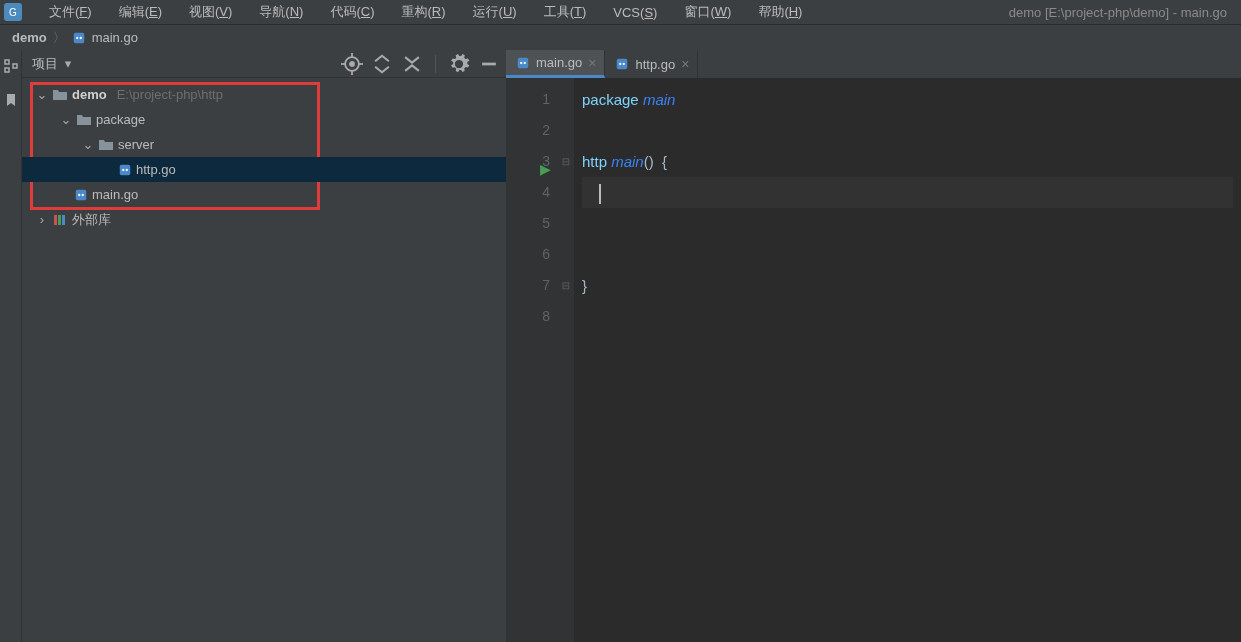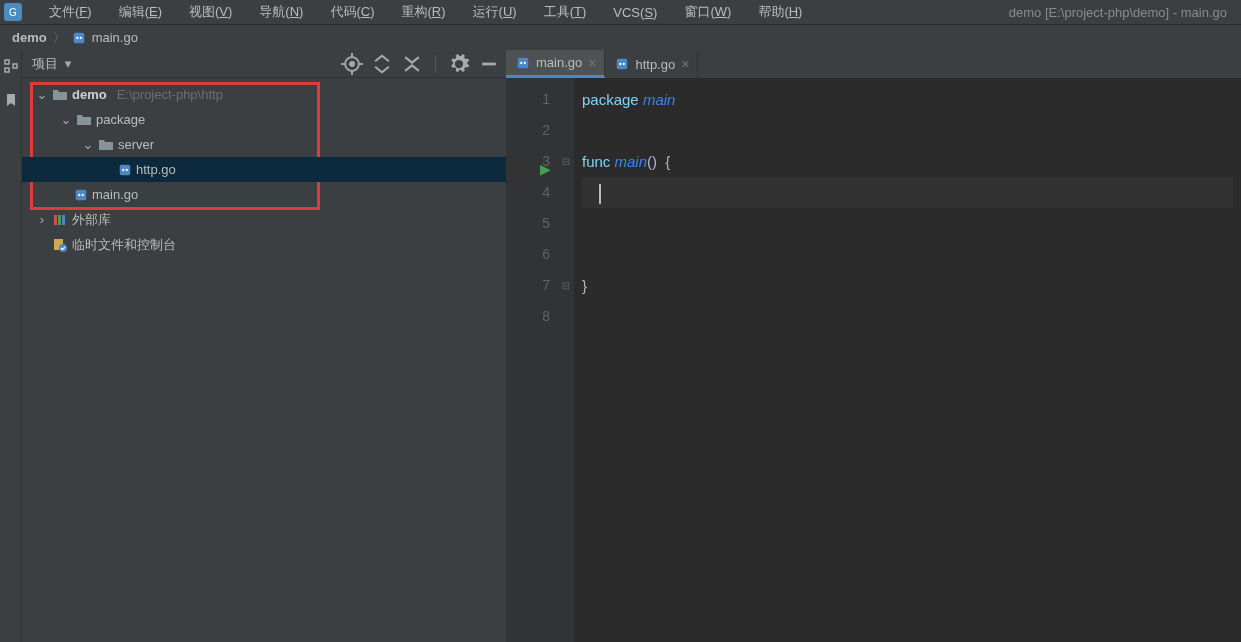--- a/index.html
+++ b/index.html
@@ -207,28 +207,20 @@
       <div class="tree-row" style="padding-left:14px;">
         <span class="chev">›</span>
         <span class="lib-icon"><svg viewBox="0 0 16 16">
               <rect x="2" y="3" width="3" height="10" fill="#c75450"></rect>
               <rect x="6" y="3" width="3" height="10" fill="#499c54"></rect>
               <rect x="10" y="3" width="3" height="10" fill="#4a88c7"></rect>
             </svg></span>
         <span>外部库</span>
       </div>
 
-      <div class="tree-row" style="padding-left:30px;">
-        <span class="lib-icon"><svg viewBox="0 0 16 16">
-              <rect x="2" y="2" width="9" height="11" fill="#d0a94f"></rect>
-              <circle cx="11" cy="11" r="4" fill="#4a88c7"></circle>
-              <path d="M9 11l1.5 1.5L13 10" stroke="#fff" stroke-width="1.3" fill="none"></path>
-            </svg></span>
-        <span>临时文件和控制台</span>
-      </div>
     </div>
   </div>
 
   <div class="editor">
     <div class="tabbar">
       <div class="tab active">
         <span class="go-icon">
             <svg viewBox="0 0 16 16">
               <rect x="2" y="2" width="12" height="12" rx="2" fill="#4a88c7"></rect>
               <circle cx="6" cy="8" r="1.3" fill="#fff"></circle>
@@ -267,21 +259,21 @@
         <div class="fm">⊟</div>
         <div class="fm"></div>
           <div class="fm"></div>
           <div class="fm"></div>
         <div class="fm">⊟</div>
         <div class="fm"></div>
       </div>
       <div class="code">
         <div class="line"><span class="kw">package</span><span> </span><span class="ident">main</span></div>
         <div class="line"></div>
-        <div class="line"><span class="kw">func</span><span> </span><span class="ident">main</span><span class="punc">()  {</span></div>
+        <div class="line"><span class="kw">http</span><span> </span><span class="ident">main</span><span class="punc">()  {</span></div>
         <div class="line curr">    <span class="caret"></span></div>
         <div class="line"></div>
         <div class="line"></div>
         <div class="line"><span class="punc">}</span></div>
         <div class="line"></div>
       </div>
     </div>
   </div>
 </div>
 

